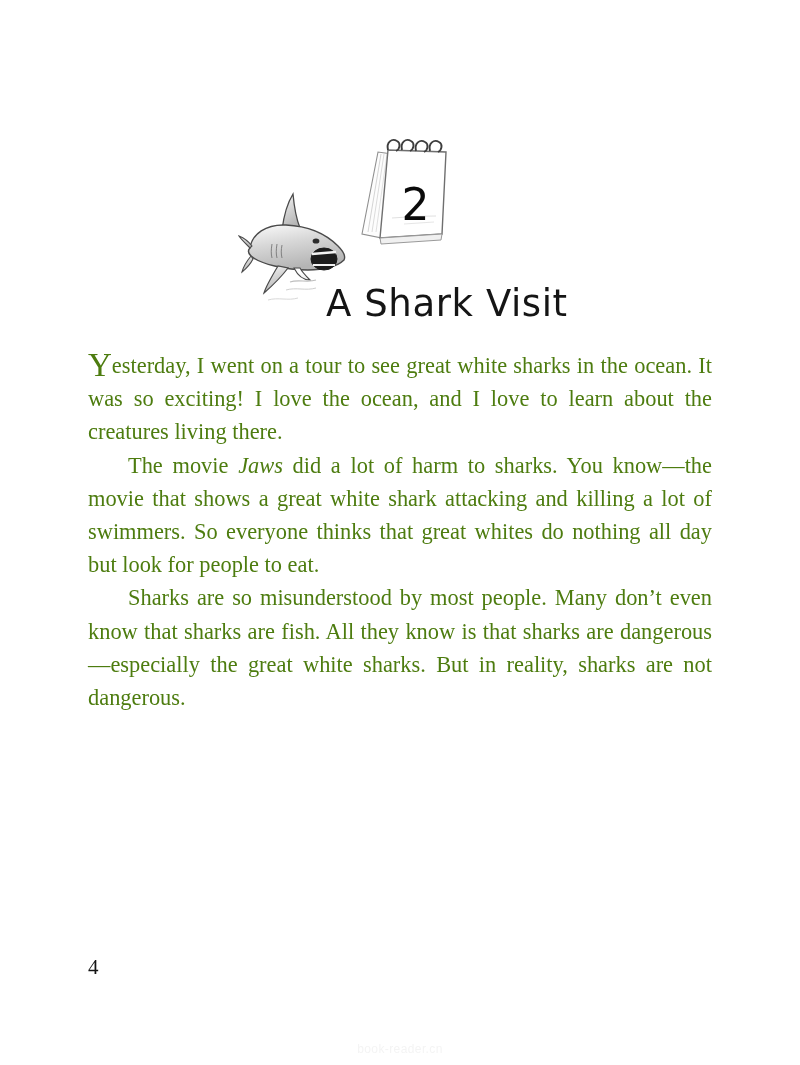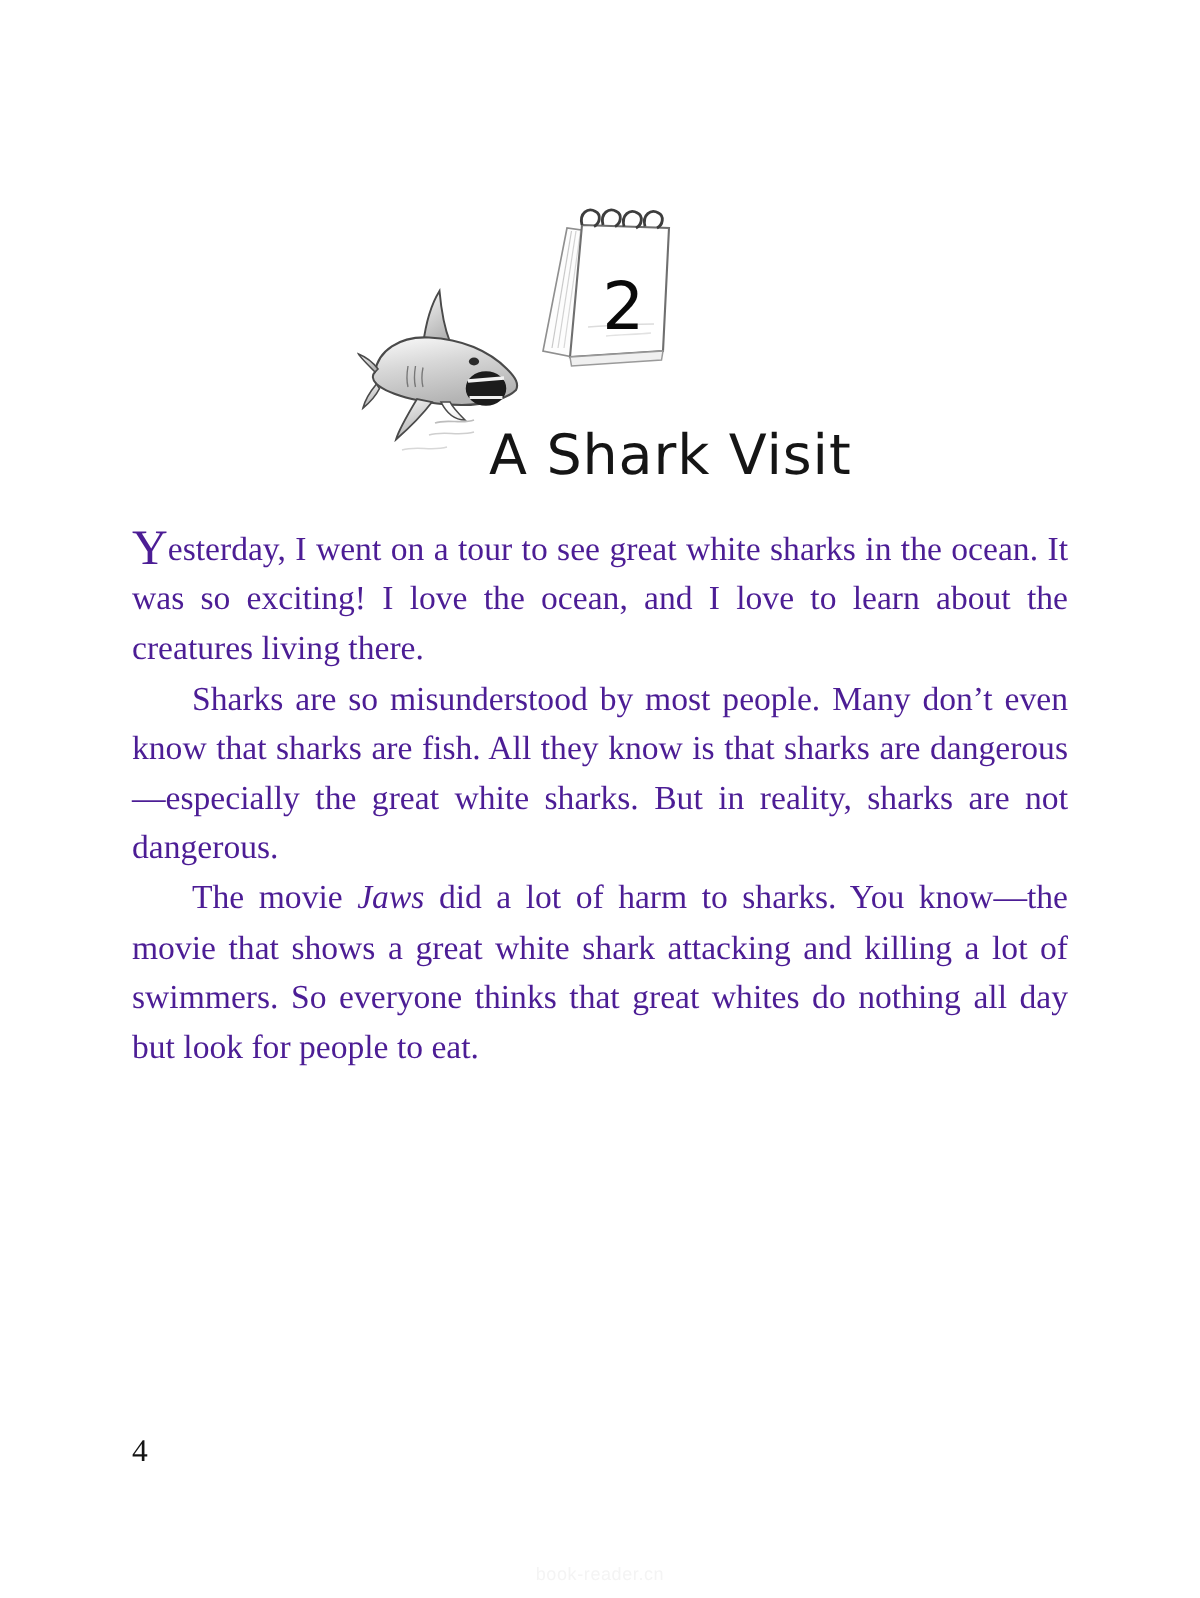--- a/index.html
+++ b/index.html
@@ -79,21 +79,21 @@
   }
 
   .body-paragraph {
     margin: 0;
     font-size: 22.4px;
     line-height: 33.2px;
     text-align: justify;
     text-indent: 40px;
     hyphens: none;
     -webkit-hyphens: none;
-    color: #4c1d95;
+    color: #4d7c0f;
   }
 
   .body-paragraph.first-paragraph {
     text-indent: 0;
   }
 
   .raised-cap {
     font-size: 33px;
     line-height: 0.8;
     vertical-align: -3px;
@@ -194,21 +194,21 @@
   <div class="calendar-number">2</div>
 
   <div class="chapter-title">A Shark Visit</div>
 </div>
 
 <div class="page-body">
 
   <p class="body-paragraph first-paragraph"><span class="raised-cap">Y</span><span>esterday, I went on a tour to see great white sharks in the ocean. It was so exciting! I love the ocean, and I love to learn about the creatures living there.</span></p>
 
 
+  <p class="body-paragraph"><span>The movie </span><span class="title-italic">Jaws</span><span> did a lot of harm to sharks. You know—the movie that shows a great white shark attacking and killing a lot of swimmers. So everyone thinks that great whites do nothing all day but look for people to eat.</span></p>
+
   <p class="body-paragraph">Sharks are so misunderstood by most people. Many don’t even know that sharks are fish. All they know is that sharks are dangerous—especially the great white sharks. But in reality, sharks are not dangerous.</p>
 
-  <p class="body-paragraph"><span>The movie </span><span class="title-italic">Jaws</span><span> did a lot of harm to sharks. You know—the movie that shows a great white shark attacking and killing a lot of swimmers. So everyone thinks that great whites do nothing all day but look for people to eat.</span></p>
-
 </div>
 
 <div class="page-number">4</div>
 
 <div class="watermark">book-reader.cn</div>
 
 </body></html>

